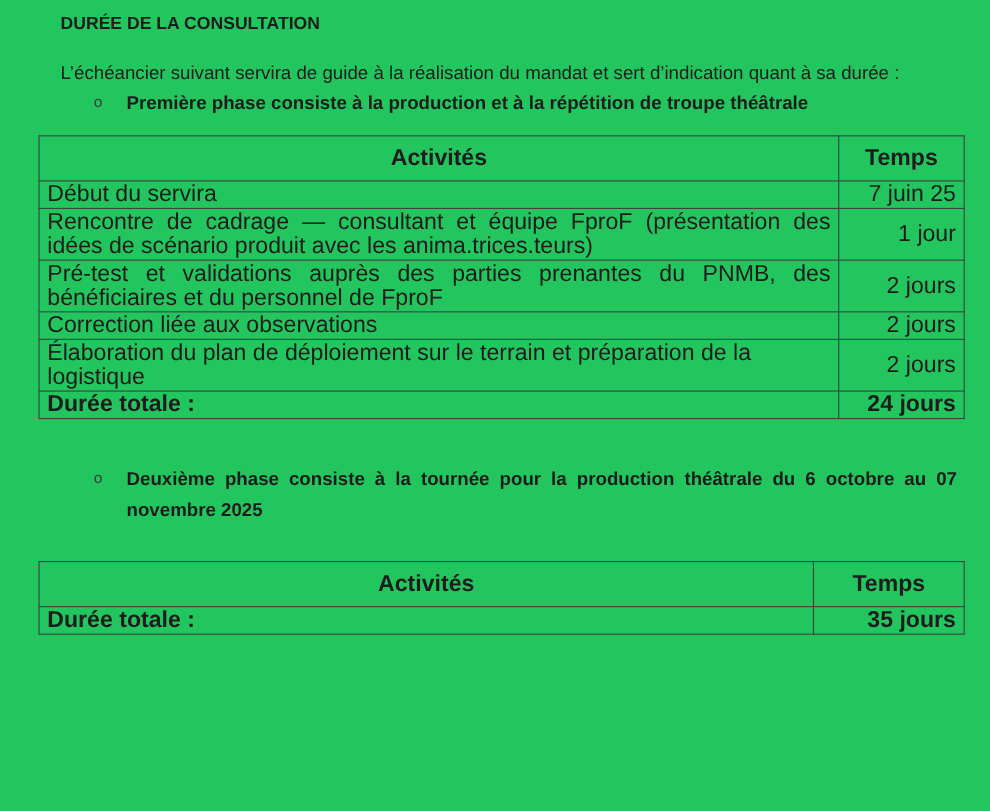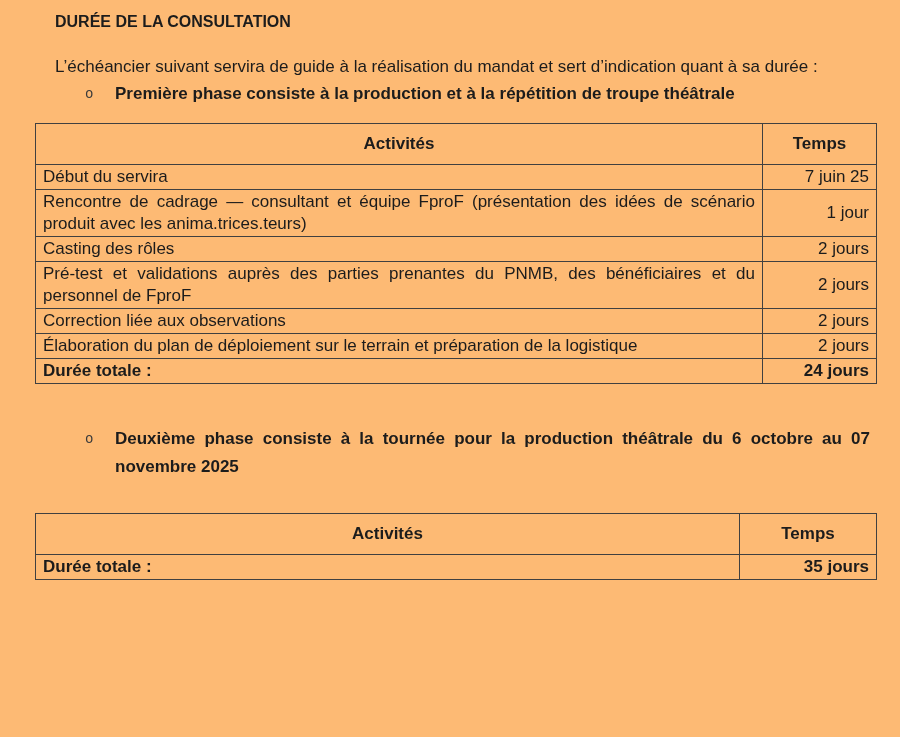--- a/index.html
+++ b/index.html
@@ -6,21 +6,21 @@
     margin: 0;
     padding: 0;
     background: #ffffff;
     font-family: "Liberation Sans", "DejaVu Sans", sans-serif;
     color: #1c1c1c;
   }
   .page {
     position: relative;
     width: 900px;
     height: 737px;
-    background: #fdba74;
+    background: #22c55e;
     overflow: hidden;
     box-sizing: border-box;
     padding: 12px 4px 0 55px;
   }
   .page-title {
     font-size: 16px;
     line-height: 20px;
     font-weight: bold;
     margin: 0;
   }
@@ -49,21 +49,21 @@
   }
   .bullet .btext {
     width: 755px;
   }
   .bullet-2 .btext { text-align: justify; }
 
   table.doc-table {
     border-collapse: collapse;
     table-layout: fixed;
     margin-left: -20px;
-    font-size: 17px;
+    font-size: 21px;
   }
   table.doc-table th, table.doc-table td {
     border: 1px solid #404040;
     line-height: 22px;
     padding: 1px 7px;
     overflow: hidden;
   }
   table.doc-table th {
     font-weight: bold;
     text-align: center;
@@ -113,24 +113,20 @@
       <tbody>
         <tr>
           <td class="act">Début du servira</td>
           <td class="time center">7 juin 25</td>
         </tr>
         <tr>
           <td class="act just">Rencontre de cadrage — consultant et équipe FproF (présentation des idées de scénario produit avec les anima.trices.teurs)</td>
           <td class="time right">1 jour</td>
         </tr>
         <tr>
-          <td class="act">Casting des rôles</td>
-          <td class="time right">2 jours</td>
-        </tr>
-        <tr>
           <td class="act just">Pré-test et validations auprès des parties prenantes du PNMB, des bénéficiaires et du personnel de FproF</td>
           <td class="time right">2 jours</td>
         </tr>
         <tr>
           <td class="act">Correction liée aux observations</td>
           <td class="time right">2 jours</td>
         </tr>
         <tr>
           <td class="act">Élaboration du plan de déploiement sur le terrain et préparation de la logistique</td>
           <td class="time right">2 jours</td>

